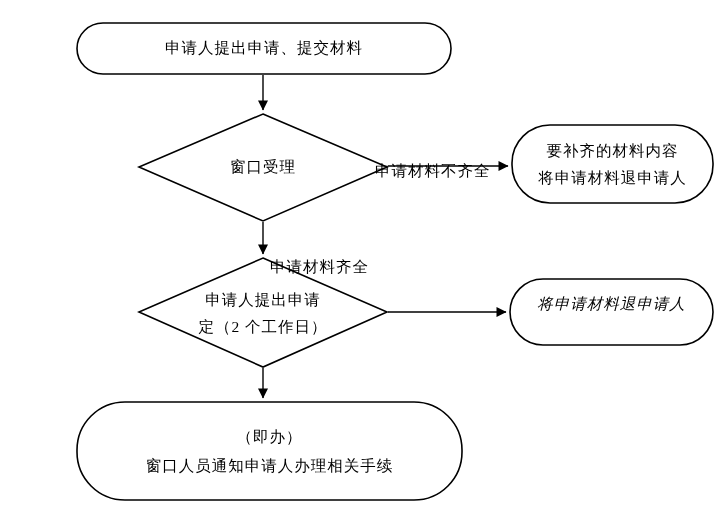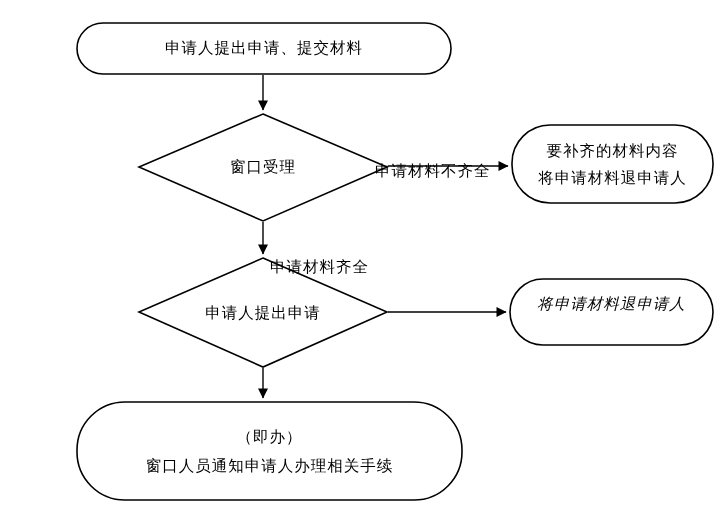--- a/index.html
+++ b/index.html
@@ -99,20 +99,21 @@
 
   <div class="node-label two-line" style="left:512px; top:125px; width:201px; height:78px;">
     <span class="line">要补齐的材料内容</span>
     <span class="line">将申请材料退申请人</span>
   </div>
 
   <div class="edge-label" style="left:270px; top:225px;">申请材料齐全</div>
 
   <div class="node-label two-line" style="left:150px; top:258px; width:226px; height:109px;">
     <span class="line">申请人提出申请</span>
+    <span class="line">定（2 个工作日）</span>
   </div>
 
 
   <div class="node-label" style="left:510px; top:271px; width:203px; height:66px;font-style:italic;">
     <span class="line">将申请材料退申请人</span>
   </div>
 
   <div class="node-label two-line end-node" style="left:77px; top:402px; width:385px; height:98px;">
     <span class="line">（即办）</span>
     <span class="line">窗口人员通知申请人办理相关手续</span>

